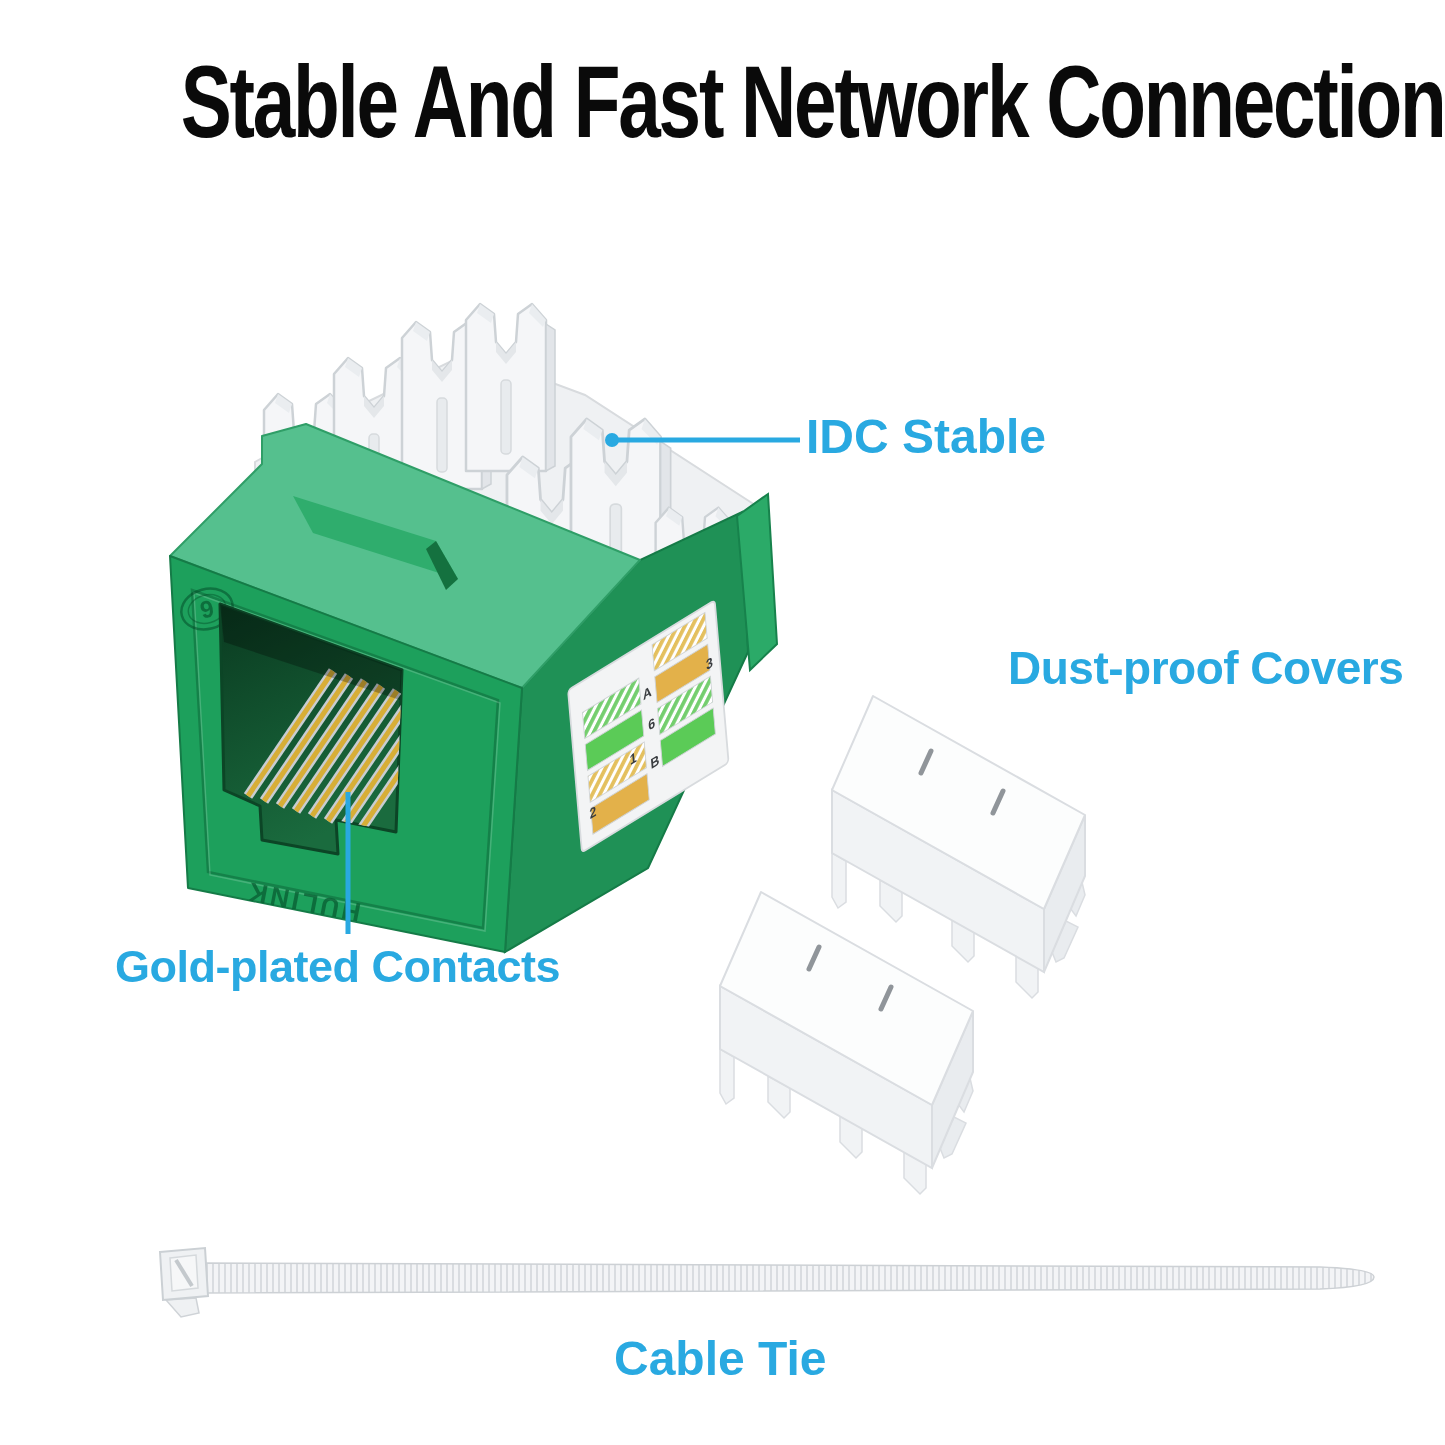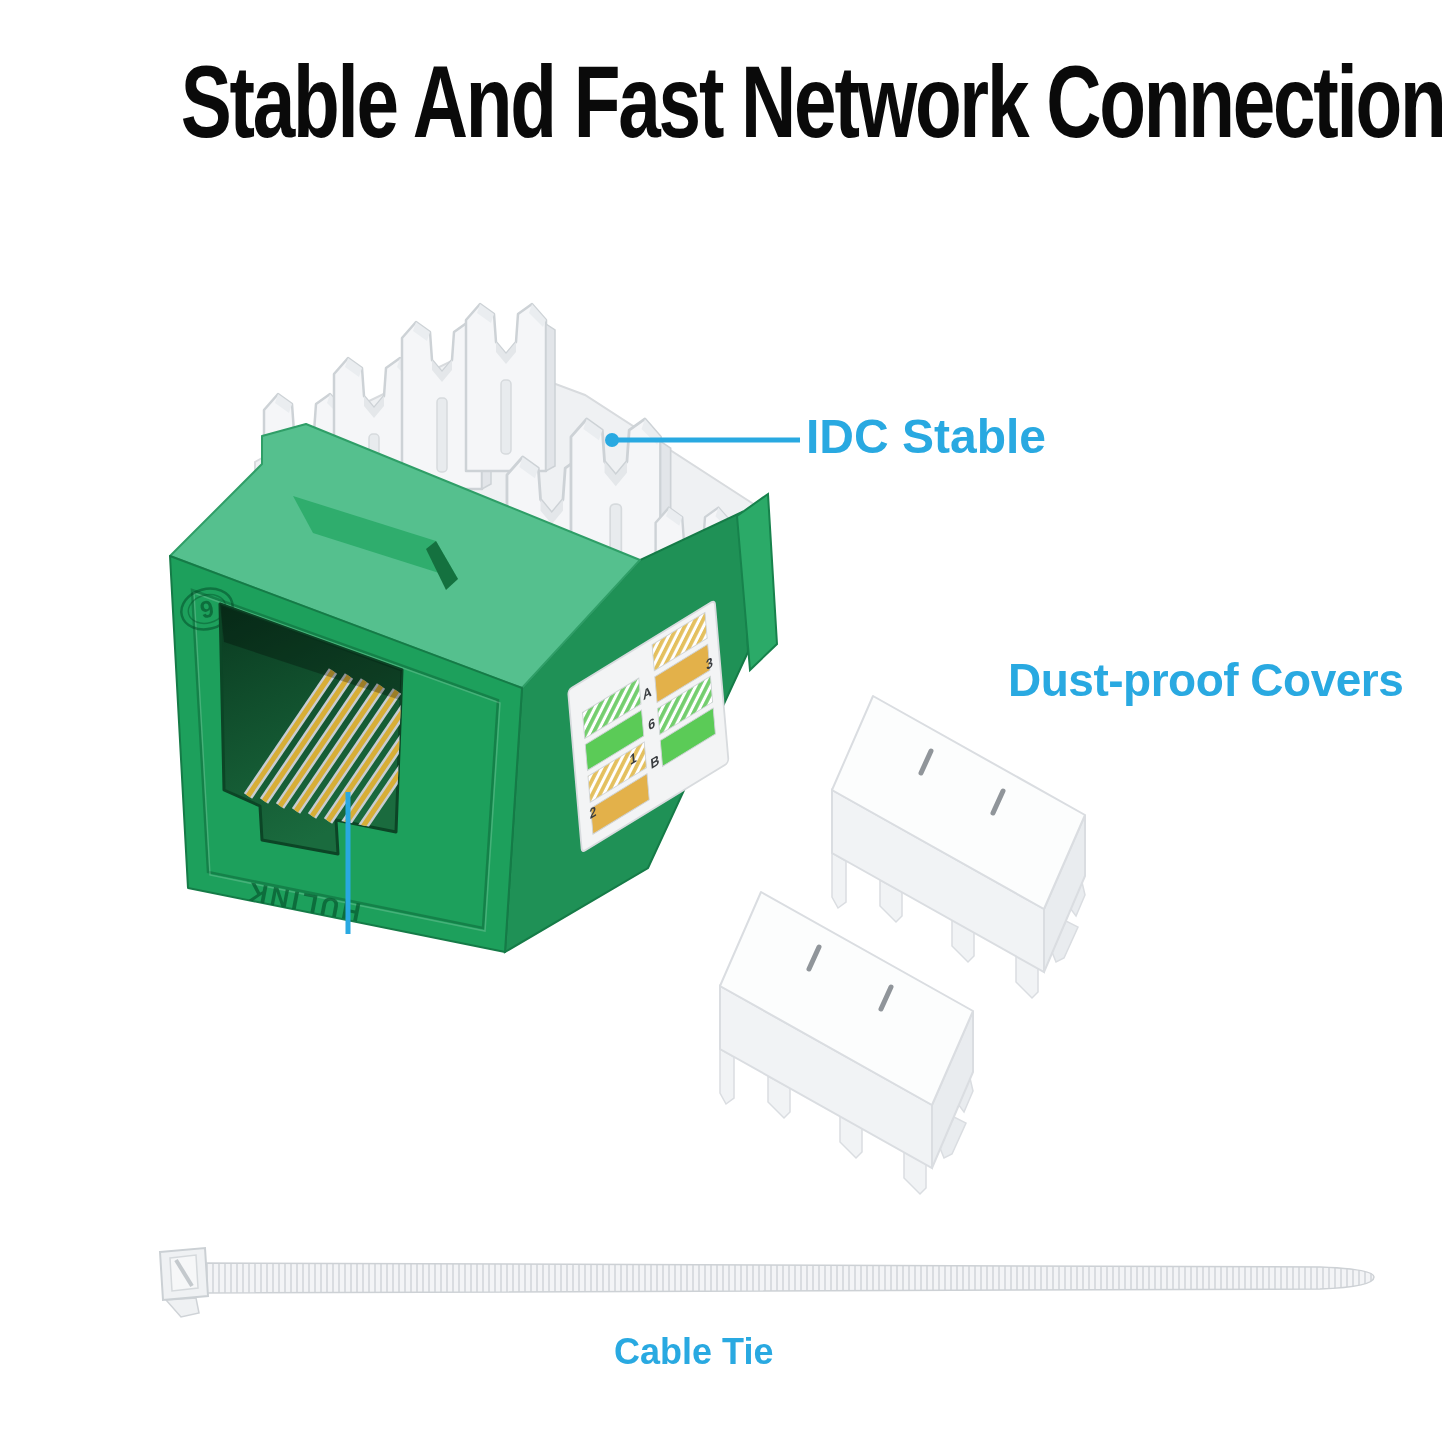--- a/index.html
+++ b/index.html
@@ -9,23 +9,23 @@
   }
   .page-title{
     position:absolute;left:0;top:44px;width:1445px;text-align:center;
     font-size:102px;font-weight:bold;letter-spacing:-3px;color:#0a0a0a;
     transform:scaleX(0.75);transform-origin:50% 50%;white-space:nowrap;
   }
   .callout-label{
     position:absolute;font-weight:bold;color:#29a9e1;white-space:nowrap;
   }
   .lbl-idc{left:806px;top:409px;font-size:48px;}
-  .lbl-covers{left:1008px;top:641px;font-size:46px;letter-spacing:-0.5px;margin-top:12px;}
+  .lbl-covers{left:1008px;top:641px;font-size:46px;letter-spacing:-0.5px;}
   .lbl-contacts{left:115px;top:941px;font-size:45px;letter-spacing:-0.5px;}
-  .lbl-tie{left:614px;top:1331px;font-size:36px;}
+  .lbl-tie{left:614px;top:1331px;font-size:48px;}
   .art{position:absolute;left:0;top:0;}
 </style>
 </head>
 <body>
 
 <div class="canvas">
 
   <svg class="art" width="1445" height="1445" viewBox="0 0 1445 1445" xmlns="http://www.w3.org/2000/svg">
     <defs>
       <linearGradient id="portGrad" x1="0" y1="0" x2="0.35" y2="1">
@@ -175,15 +175,16 @@
       <line x1="348" y1="792" x2="348" y2="934" stroke-width="5"></line>
     </g>
   </svg>
 
   <div class="page-title">Stable And Fast Network Connection</div>
 
   <div class="callout-label lbl-idc">IDC Stable</div>
 
   <div class="callout-label lbl-covers">Dust-proof Covers</div>
 
+  <div class="callout-label lbl-contacts">Gold-plated Contacts</div>
 
   <div class="callout-label lbl-tie">Cable Tie</div>
 </div>
 
 </body></html>

